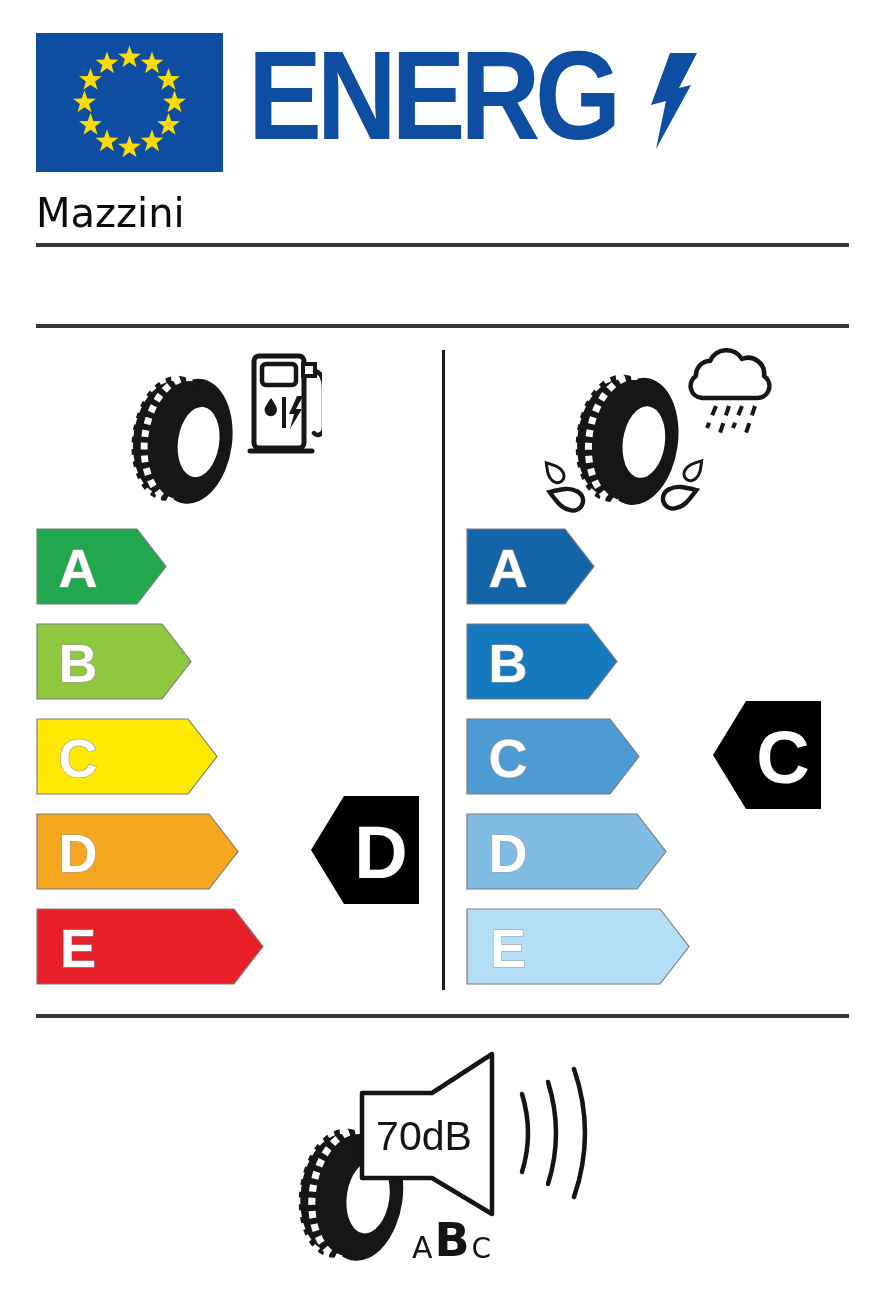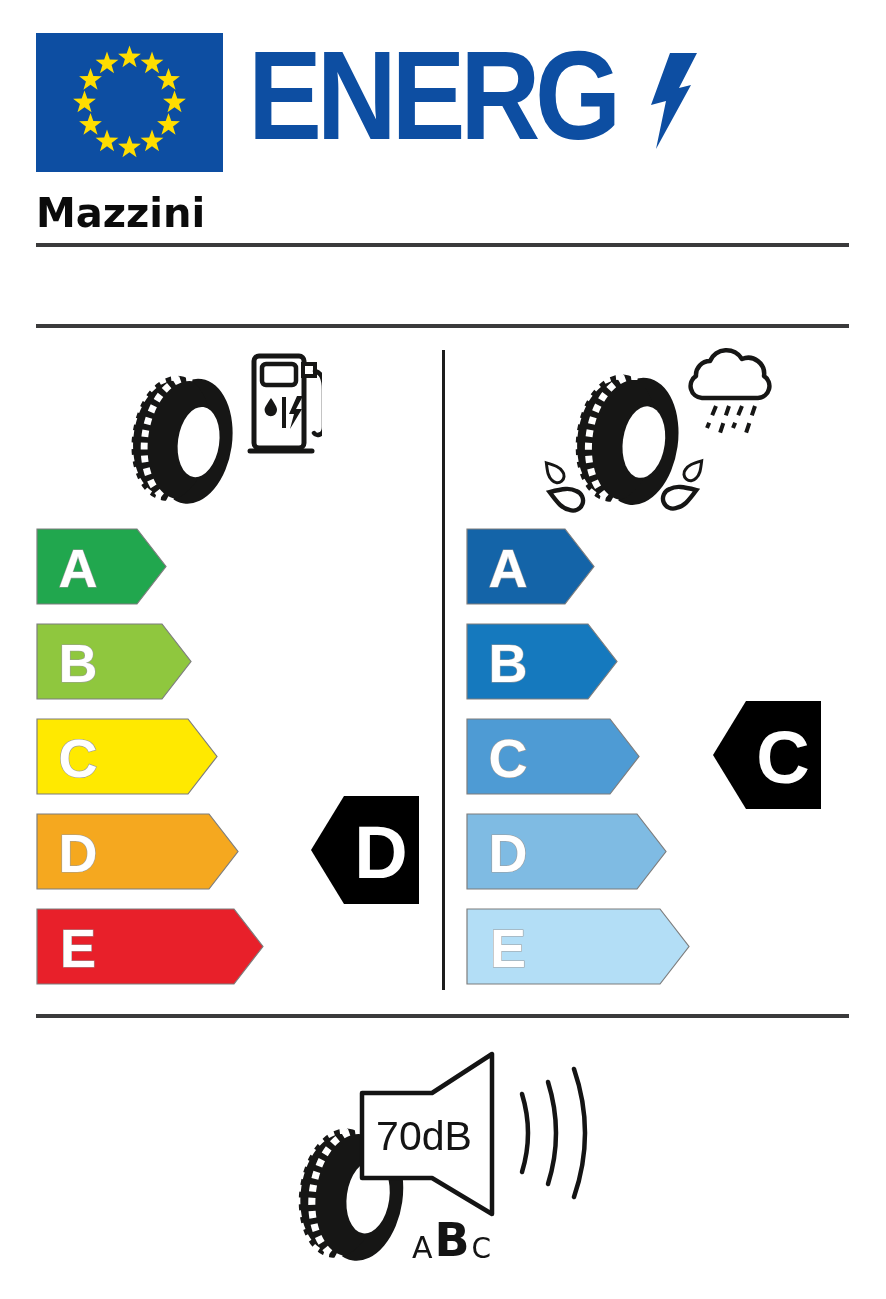--- a/index.html
+++ b/index.html
@@ -9,21 +9,21 @@
   .vline{position:absolute;width:3px;background:#1c1c1c;}
   .energ{
     position:absolute;left:248px;top:26px;
     font-size:126px;line-height:140px;font-weight:bold;
     color:#0D4EA2;letter-spacing:-6px;
     transform:scale(0.88,1.0);transform-origin:0 0;
     font-family:"Liberation Sans",sans-serif;
   }
   .brand{
     position:absolute;left:36px;top:191px;
-    font-size:40px;line-height:44px;font-weight:bold;color:#0b0b0b;
+    font-size:40px;line-height:44px;font-weight:normal;color:#0b0b0b;
     font-family:"DejaVu Sans","Liberation Sans",sans-serif;
   }
   svg text{font-family:"Liberation Sans","DejaVu Sans",sans-serif;}
   .arrow{position:absolute;left:36px;}
   .arrow.r{left:466px;}
   .grade-letter{paint-order:stroke;}
   .noise-abc{
     position:absolute;left:412px;top:1217px;height:46px;
     display:flex;align-items:flex-end;gap:2px;color:#141414;
     font-family:"DejaVu Sans","Liberation Sans",sans-serif;

